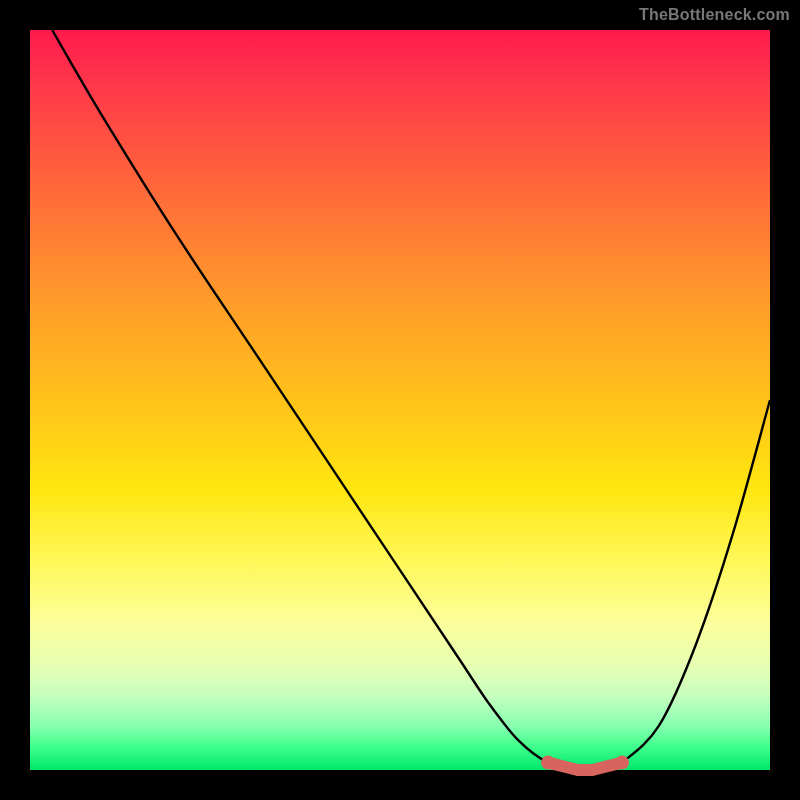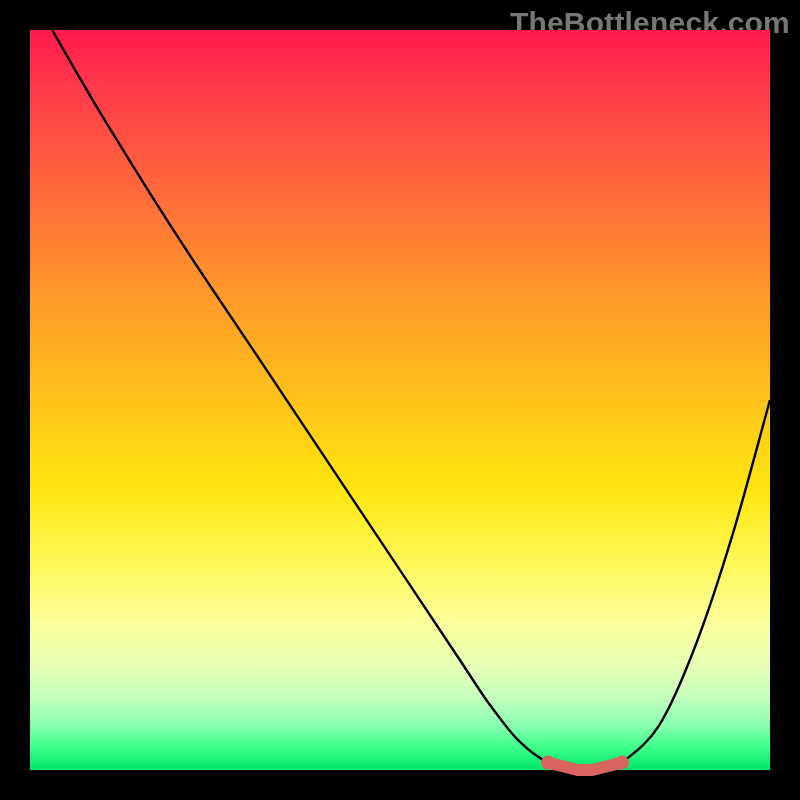--- a/index.html
+++ b/index.html
@@ -40,21 +40,21 @@
       #88ffb0 94%,
       #3cff8a 97%,
       #00e66a 100%
     );
   }
   .watermark {
     position: absolute;
     top: 6px;
     right: 10px;
     color: #777;
-    font-size: 30px;
+    font-size: 16px;
     font-weight: 600;
     letter-spacing: 0.2px;
     user-select: none;
   }
   svg.curves {
     position: absolute;
     left: 0;
     top: 0;
     width: 740px;
     height: 740px;

